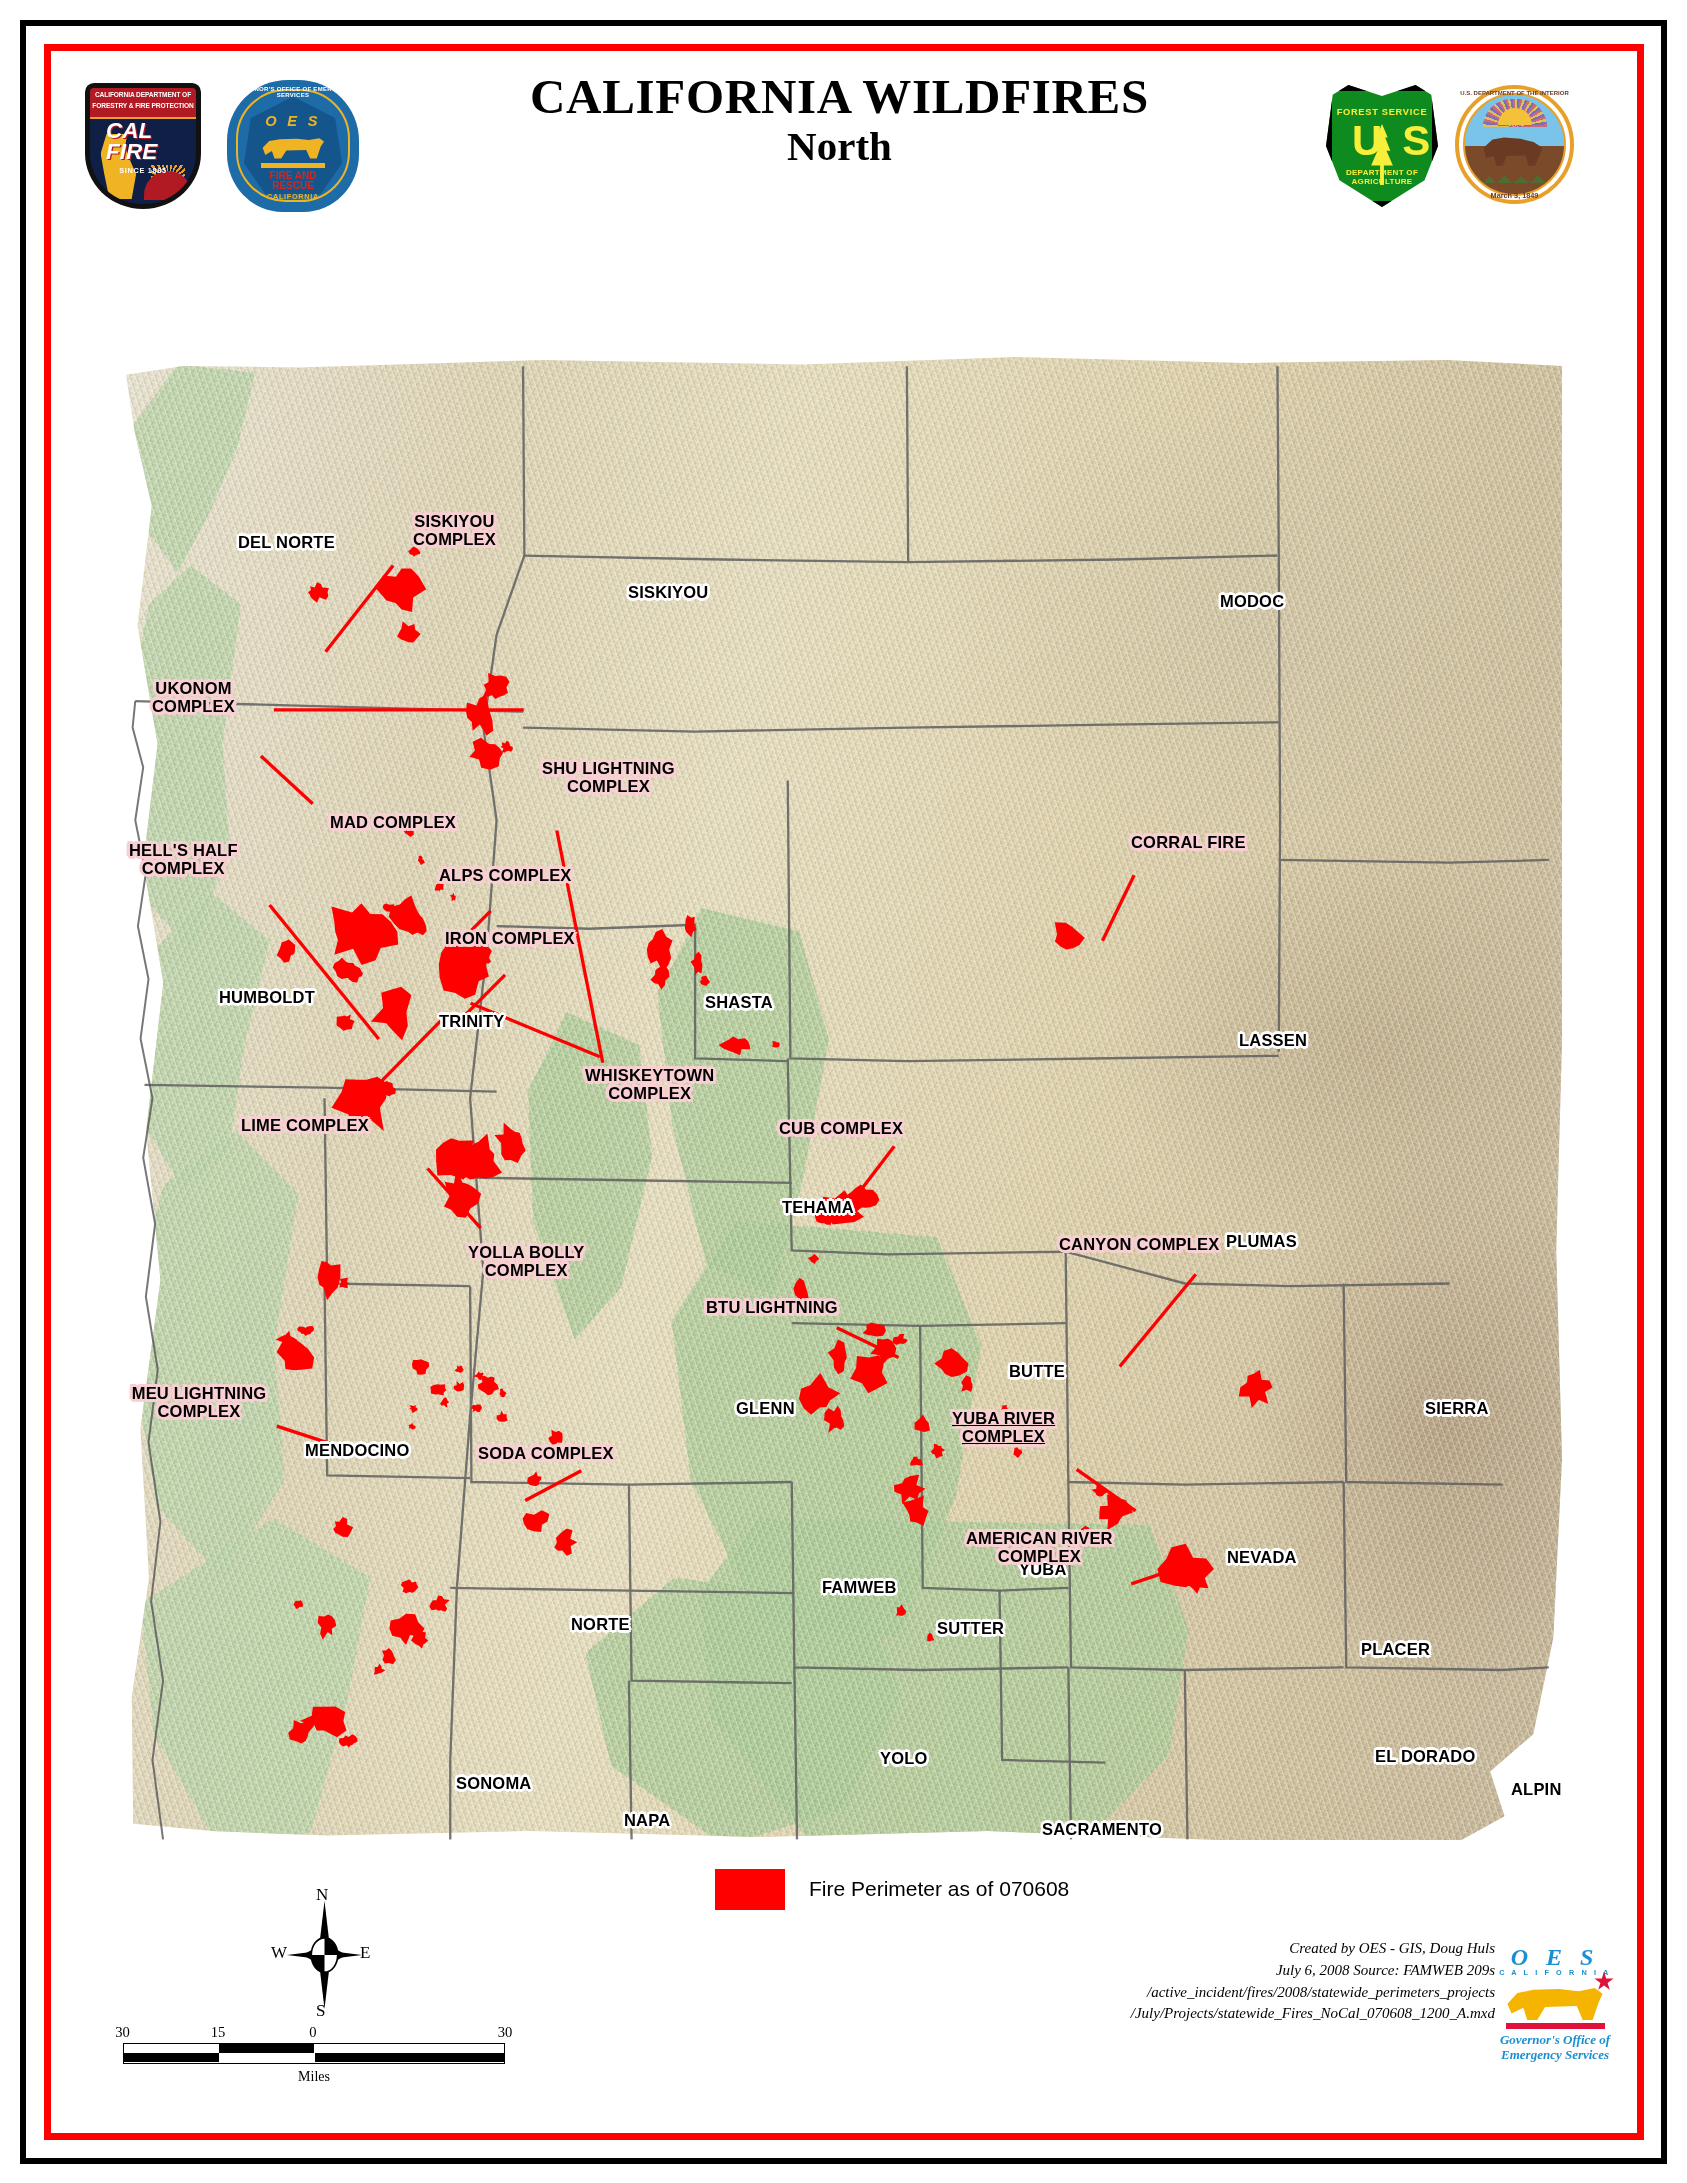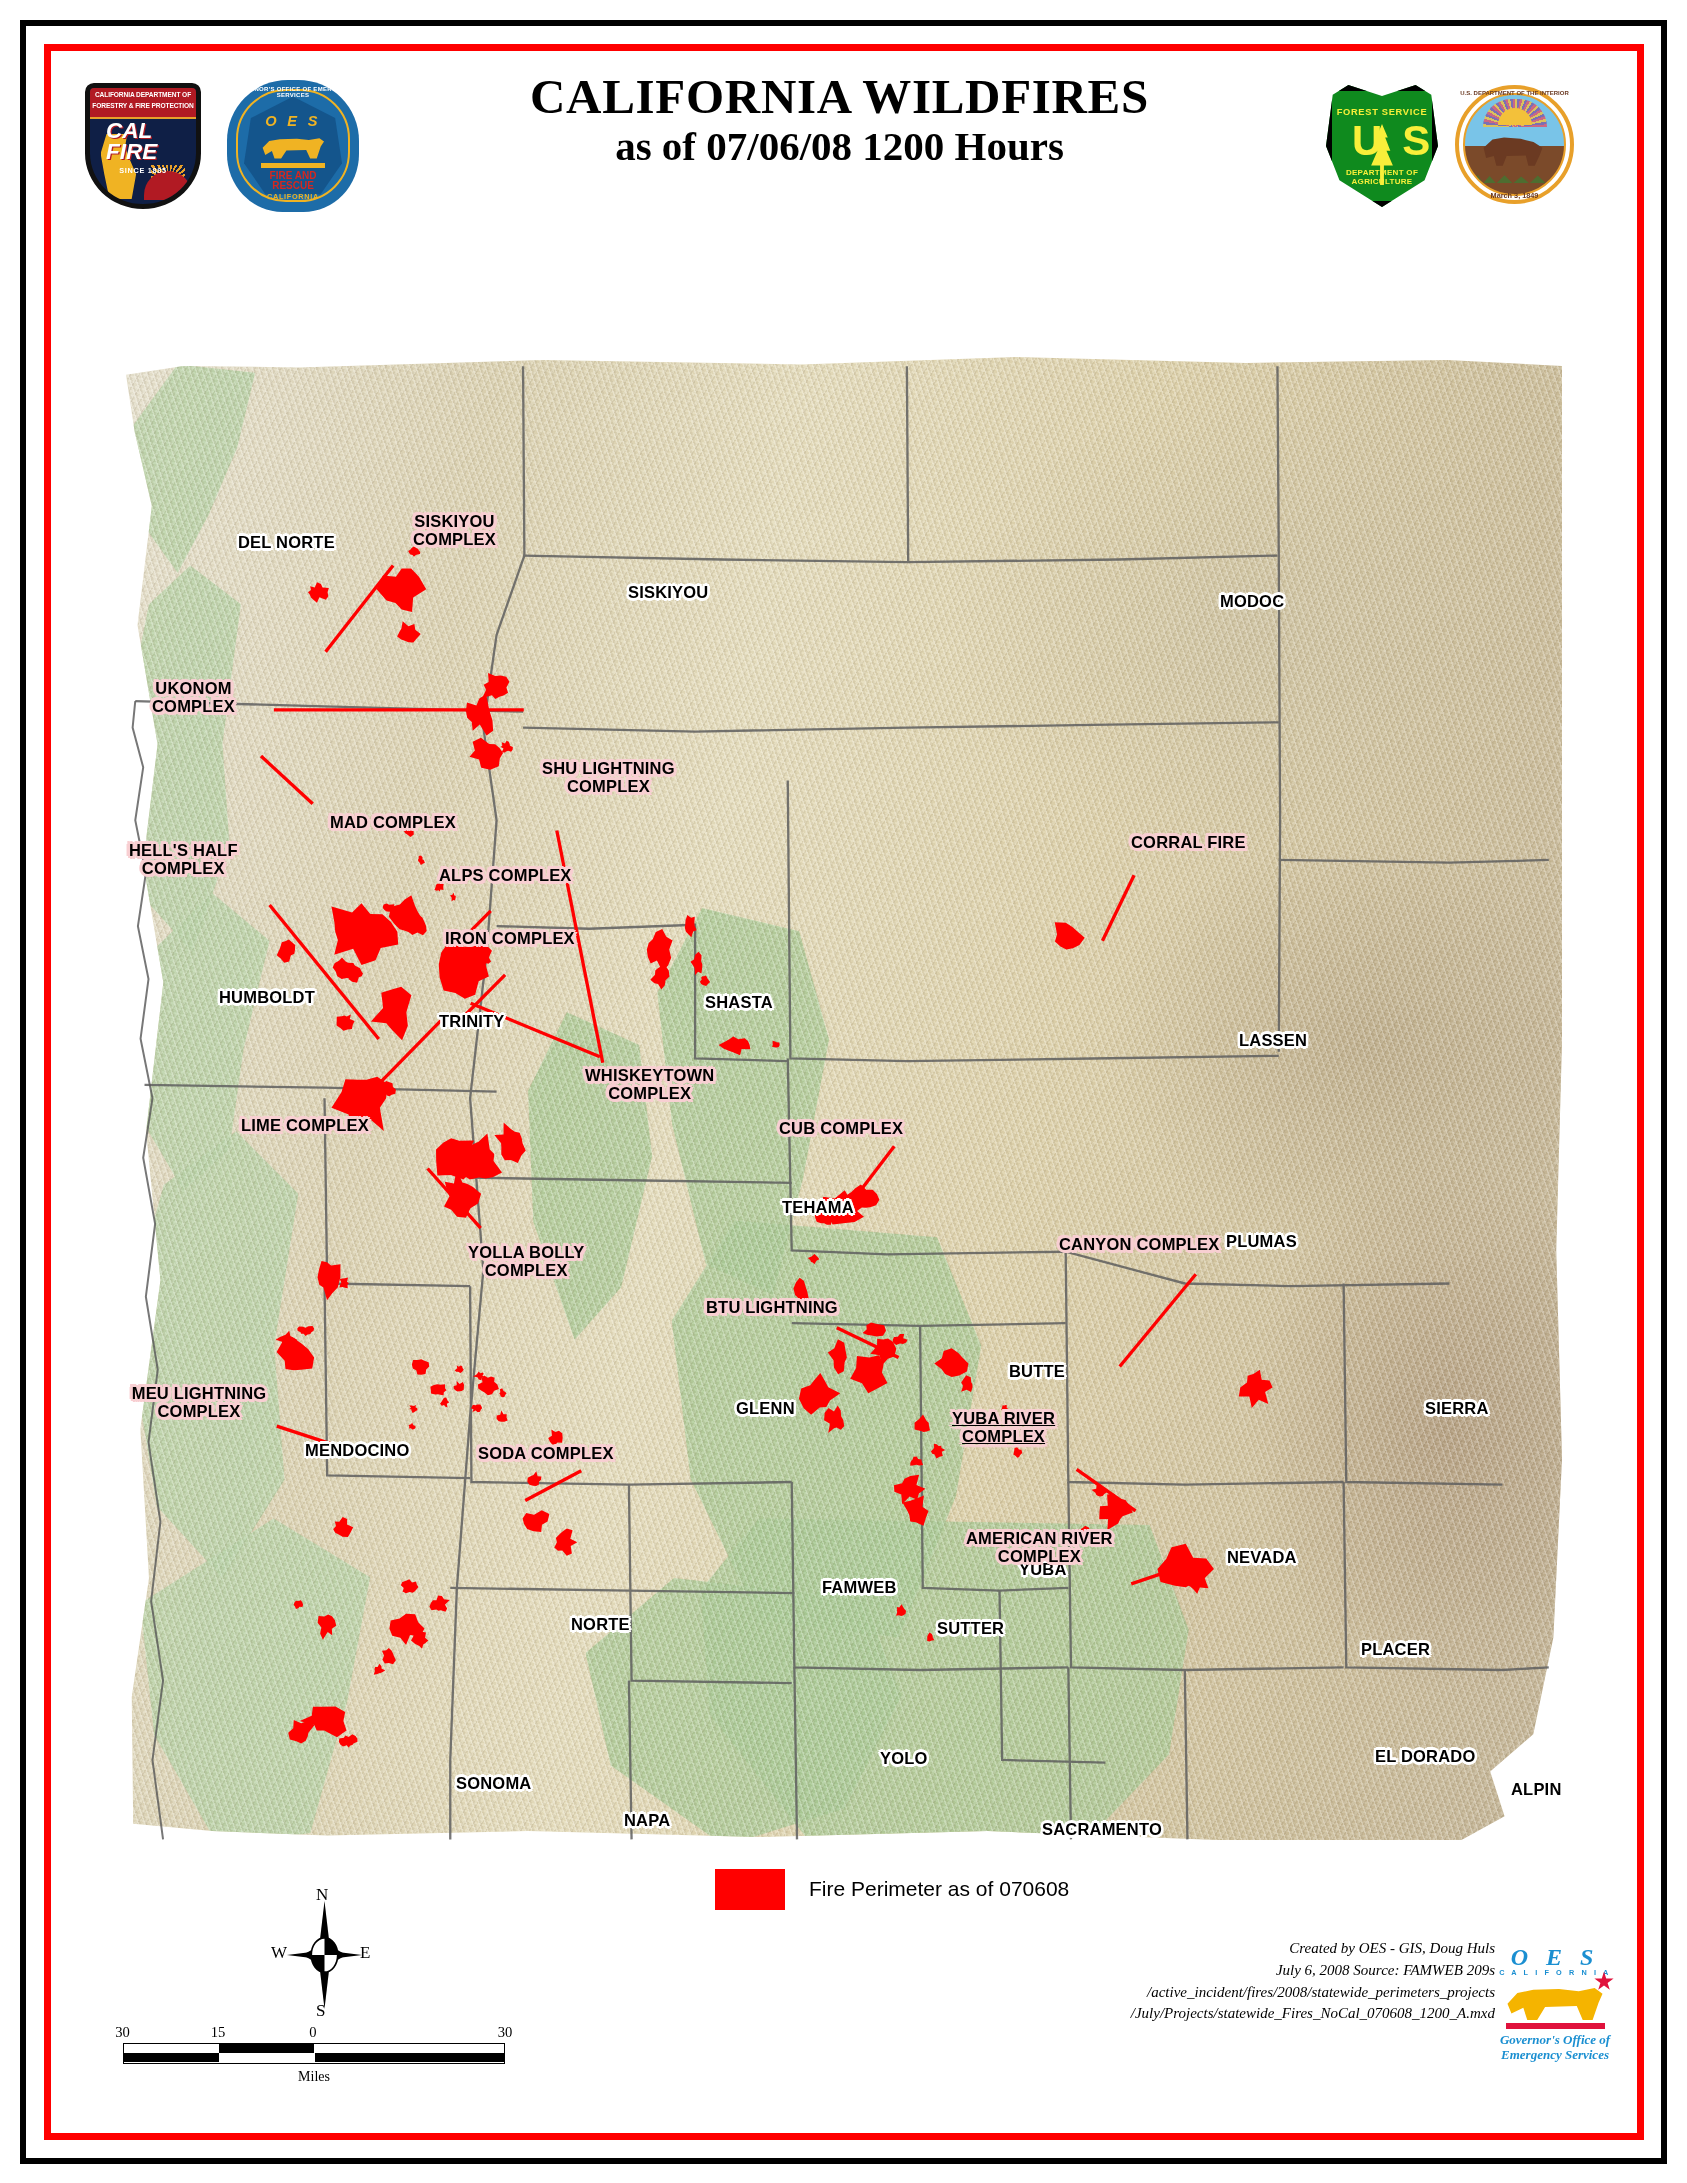--- a/index.html
+++ b/index.html
@@ -201,21 +201,21 @@
     <div class="oes-bar"></div>
     <div class="oes-fr">
       <div>FIRE AND</div>
       <div>RESCUE</div>
     </div>
     <div class="oes-cal">CALIFORNIA</div>
   </div>
 
   <div id="title-block">
     <div id="title-main">CALIFORNIA WILDFIRES</div>
-    <div id="title-date">as of 07/06/08  1200 Hours</div>
+    <div id="title-sub">North</div>
   </div>
 
   <div class="logo" id="logo-usfs">
     <div class="fs-shield">
       <div class="fs-top">FOREST SERVICE</div>
       <div class="fs-us">US</div>
       <div class="fs-tree"></div>
       <div class="fs-bot">DEPARTMENT OF AGRICULTURE</div>
     </div>
   </div>

